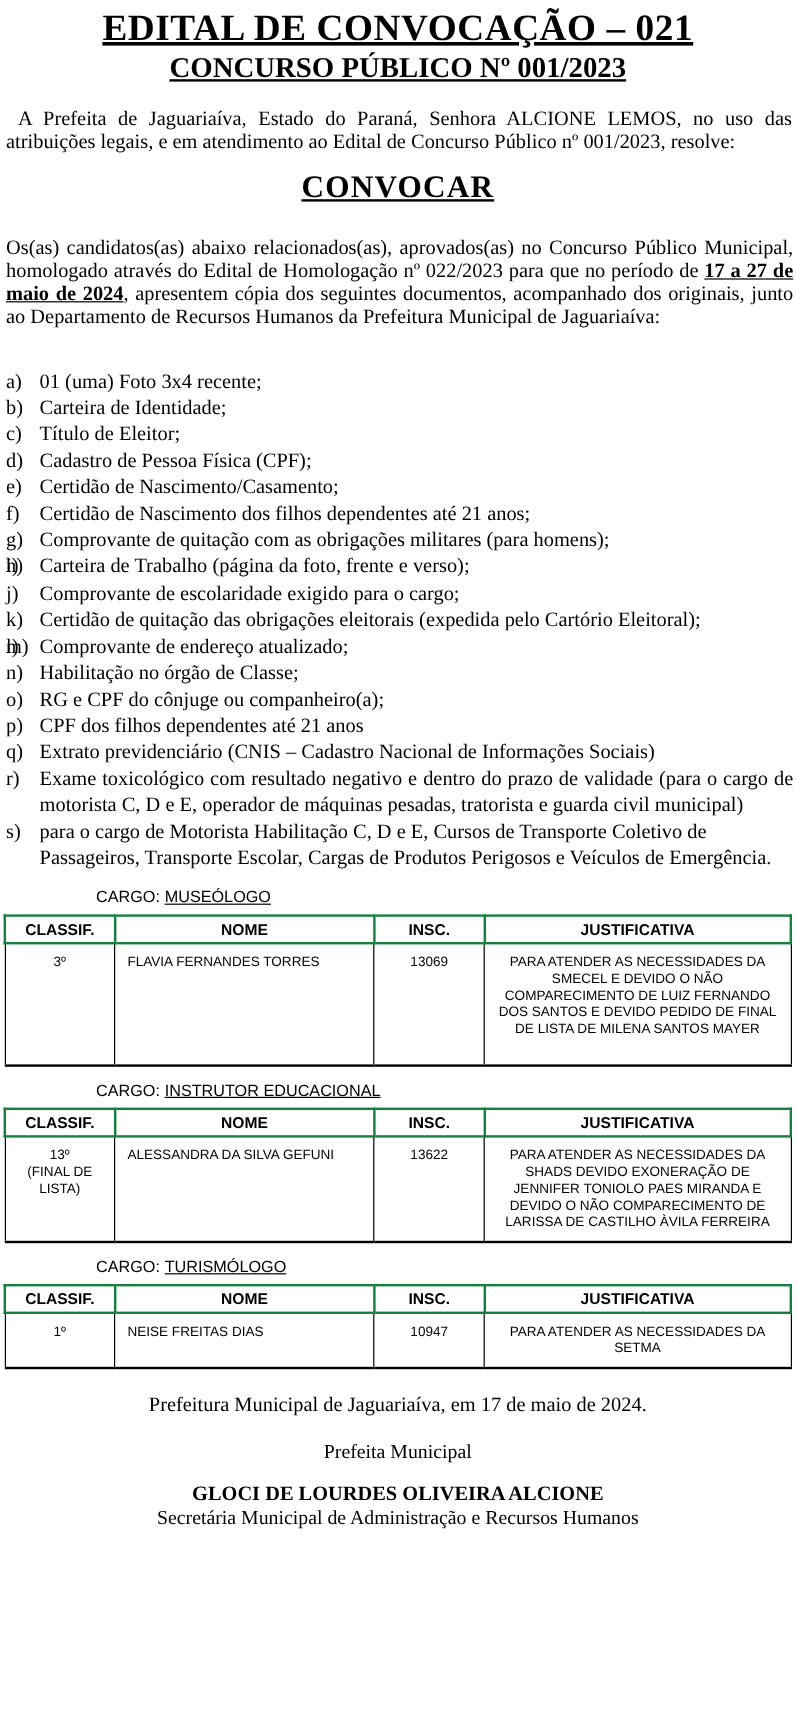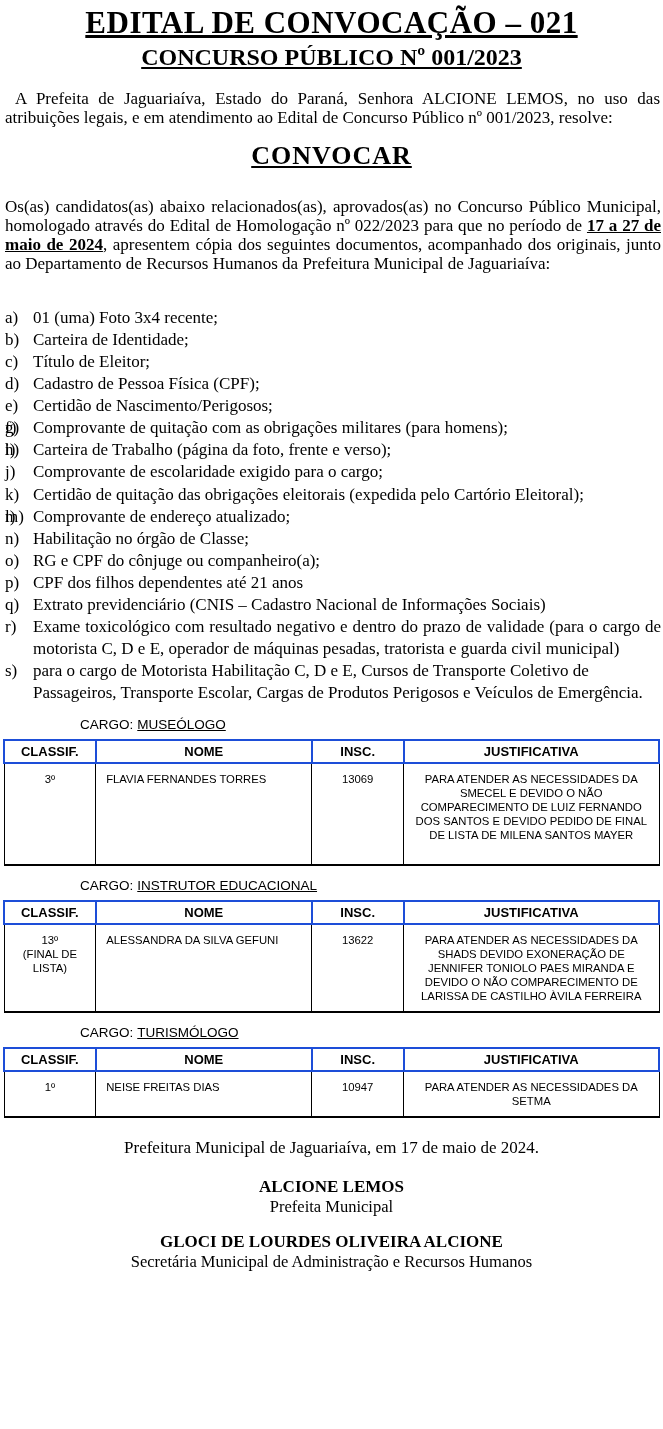--- a/index.html
+++ b/index.html
@@ -89,21 +89,21 @@
     margin: 7px 0 0 3px;
     border-collapse: collapse;
     table-layout: fixed;
     font-family: "Liberation Sans", "DejaVu Sans", sans-serif;
   }
   table.conv-table col.c1 { width: 14%; }
   table.conv-table col.c2 { width: 33%; }
   table.conv-table col.c3 { width: 14%; }
   table.conv-table col.c4 { width: 39%; }
   table.conv-table th {
-    border: 2px solid #1d4ed8;
+    border: 2px solid #15803d;
     font-size: 13px;
     font-weight: bold;
     padding: 3px 2px;
     text-align: center;
   }
   table.conv-table td {
     border: 1px solid #000;
     border-bottom: 2px solid #000;
     font-size: 11.3px;
     line-height: 14px;
@@ -140,22 +140,22 @@
 
   <h3 class="convocar">CONVOCAR</h3>
 
   <p class="body-par"><span>Os(as) candidatos(as) abaixo relacionados(as), aprovados(as) no Concurso Público Municipal, homologado através do Edital de Homologação nº 022/2023 para que no período de </span><span class="period">17 a 27 de maio de 2024</span><span>, apresentem cópia dos seguintes documentos, acompanhado dos originais, junto ao Departamento de Recursos Humanos da Prefeitura Municipal de Jaguariaíva:</span></p>
 
   <ol class="doc-list">
     <li><span class="li-label">a)</span><span>01 (uma) Foto 3x4 recente;</span></li>
     <li><span class="li-label">b)</span><span>Carteira de Identidade;</span></li>
     <li><span class="li-label">c)</span><span>Título de Eleitor;</span></li>
     <li><span class="li-label">d)</span><span>Cadastro de Pessoa Física (CPF);</span></li>
-    <li><span class="li-label">e)</span><span>Certidão de Nascimento/Perigosos;</span></li>
-    <li><span class="li-label">f)</span></li>
+    <li><span class="li-label">e)</span><span>Certidão de Nascimento/Casamento;</span></li>
+    <li><span class="li-label">f)</span><span>Certidão de Nascimento dos filhos dependentes até 21 anos;</span></li>
     <li><span class="li-label">g)</span><span>Comprovante de quitação com as obrigações militares (para homens);</span></li>
     <li><span class="li-label">h)</span></li>
     <li><span class="li-label">i)</span><span>Carteira de Trabalho (página da foto, frente e verso);</span></li>
     <li><span class="li-label">j)</span><span>Comprovante de escolaridade exigido para o cargo;</span></li>
     <li><span class="li-label">k)</span><span>Certidão de quitação das obrigações eleitorais (expedida pelo Cartório Eleitoral);</span></li>
     <li><span class="li-label">l)</span></li>
     <li><span class="li-label">m)</span><span>Comprovante de endereço atualizado;</span></li>
     <li><span class="li-label">n)</span><span>Habilitação no órgão de Classe;</span></li>
     <li><span class="li-label">o)</span><span>RG e CPF do cônjuge ou companheiro(a);</span></li>
     <li><span class="li-label">p)</span><span>CPF dos filhos dependentes até 21 anos</span></li>
@@ -240,21 +240,20 @@
         <td class="nome">NEISE FREITAS DIAS</td>
         <td class="insc">10947</td>
         <td class="just">PARA ATENDER AS NECESSIDADES DA SETMA</td>
       </tr>
     </tbody>
   </table>
 
   <p class="dateline">Prefeitura Municipal de Jaguariaíva, em 17 de maio de 2024.</p>
 
   <div class="signature sig1">
-    <div class="sig-name">ALCIONE LEMOS</div>
     <div class="sig-role">Prefeita Municipal</div>
   </div>
 
   <div class="signature sig2">
     <div class="sig-name">GLOCI DE LOURDES OLIVEIRA ALCIONE</div>
     <div class="sig-role">Secretária Municipal de Administração e Recursos Humanos</div>
   </div>
 
 </div>
 

